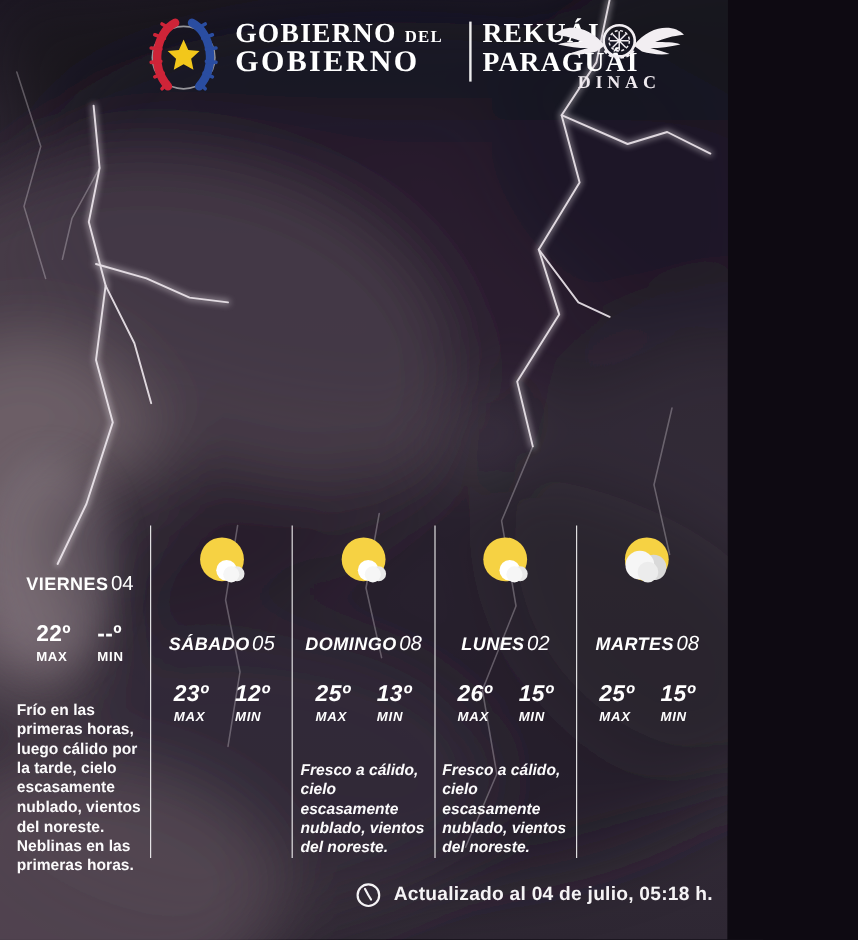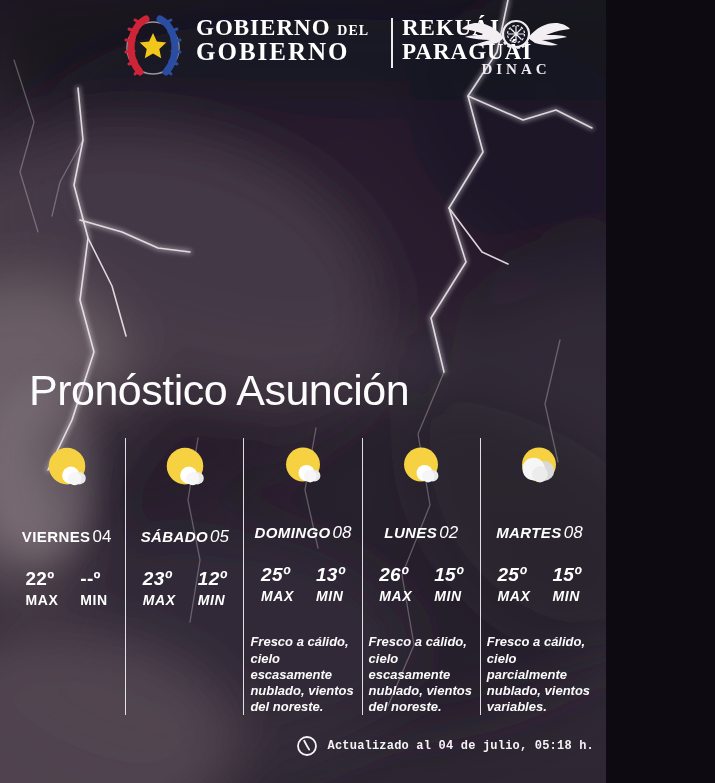--- a/index.html
+++ b/index.html
@@ -61,34 +61,34 @@
   .day-col .cloud-big { display:none; }
   .day-col.icon-sun-big-cloud .cloud-big { display:block; }
   .day-col.icon-sun-big-cloud .cloud-small { display:none; }
 
   .day-label { margin-top:17px; white-space:nowrap; }
   .day-name { font-size:15px; font-weight:700; letter-spacing:.4px; }
   .day-number { font-size:17px; font-weight:400; margin-left:2px; }
 
   .temps { display:flex; gap:22px; margin-top:5px; justify-content:center; }
   .temp-value { font-size:19px; font-weight:700; letter-spacing:.3px; }
-  .temp-label { font-size:14px; font-weight:700; letter-spacing:.6px; margin-top:2px; }
+  .temp-label { font-size:11px; font-weight:700; letter-spacing:.6px; margin-top:2px; }
 
   .day-desc {
     margin-top:14px; max-width:112px;
     font-size:13px; font-weight:700; line-height:1.24; color:#fbfafb;
   }
 
   
   .footer {
     position:absolute; right:12px; top:735px; z-index:2;
     display:flex; align-items:center; gap:10px;
   }
   .clock-icon svg { width:22px; height:22px; display:block; }
-  .updated-text { font-size:12px; font-weight:700; letter-spacing:.2px; color:#f5f3f5;font-family:Liberation Mono, monospace; }
+  .updated-text { font-size:16px; font-weight:700; letter-spacing:.2px; color:#f5f3f5; }
 </style>
 </head>
 <body>
 
 <div class="screen">
 
   <svg class="bg" width="715" height="783" viewBox="0 0 715 783" aria-hidden="true">
     <defs>
       <linearGradient id="skyg" x1="0" y1="0" x2="0" y2="1">
         <stop offset="0" stop-color="#191320"></stop>
@@ -184,21 +184,20 @@
         </g>
         <circle cx="56" cy="22" r="13" fill="none" stroke="#f2eef2" stroke-width="2.2"></circle>
         <circle cx="56" cy="22" r="8.5" fill="none" stroke="#f2eef2" stroke-width="1.2" stroke-dasharray="2.5 2"></circle>
         <path d="M56,14 v16 M48,22 h16 M50.5,16.5 l11,11 M61.5,16.5 l-11,11" stroke="#f2eef2" stroke-width="1.2"></path>
         <path d="M44,30 C48,38 64,38 68,30" fill="none" stroke="#f2eef2" stroke-width="2" stroke-dasharray="3 2"></path>
       </svg>
       <div class="dinac-label">DINAC</div>
     </div>
   </div>
 
-  <h1 class="page-title">Pronóstico Asunción</h1>
 
   <div class="forecast-row">
     <div class="day-col icon-sun-small-cloud">
       <svg class="wicon" viewBox="0 0 52 52" aria-hidden="true">
         <circle class="sun" cx="26" cy="23" r="19" fill="#f6d243"></circle>
         <g class="cloud-small">
           <circle cx="30" cy="32.5" r="9" fill="#ffffff"></circle>
           <circle cx="39" cy="35.5" r="6.5" fill="#e9e9e9"></circle>
           <circle cx="34" cy="36" r="7" fill="#f6f6f6"></circle>
         </g>
@@ -214,20 +213,21 @@
       <div class="temps">
         <div class="temp-stack">
           <div class="temp-value">22º</div>
           <div class="temp-label">MAX</div>
         </div>
         <div class="temp-stack">
           <div class="temp-value">--º</div>
           <div class="temp-label">MIN</div>
         </div>
       </div>
+      <p class="day-desc">Frío en las primeras horas, luego cálido por la tarde, cielo escasamente nublado, vientos del noreste. Neblinas en las primeras horas.</p>
     </div>
 
     <div class="day-col icon-sun-small-cloud">
       <svg class="wicon" viewBox="0 0 52 52" aria-hidden="true">
         <circle class="sun" cx="26" cy="23" r="19" fill="#f6d243"></circle>
         <g class="cloud-small">
           <circle cx="30" cy="32.5" r="9" fill="#ffffff"></circle>
           <circle cx="39" cy="35.5" r="6.5" fill="#e9e9e9"></circle>
           <circle cx="34" cy="36" r="7" fill="#f6f6f6"></circle>
         </g>
@@ -332,21 +332,20 @@
       <div class="temps">
         <div class="temp-stack">
           <div class="temp-value">25º</div>
           <div class="temp-label">MAX</div>
         </div>
         <div class="temp-stack">
           <div class="temp-value">15º</div>
           <div class="temp-label">MIN</div>
         </div>
       </div>
-      <p class="day-desc">Fresco a cálido, cielo parcialmente nublado, vientos variables.</p>
     </div>
   </div>
 
   <div class="footer">
     <span class="clock-icon">
       <svg viewBox="0 0 22 22" aria-hidden="true">
         <circle cx="11" cy="11" r="9" fill="none" stroke="#f5f3f5" stroke-width="1.8"></circle>
         <path d="M11,11 L8.2,5.8 M11,11 L13.2,14.6" stroke="#f5f3f5" stroke-width="1.8" stroke-linecap="round"></path>
       </svg>
     </span>

